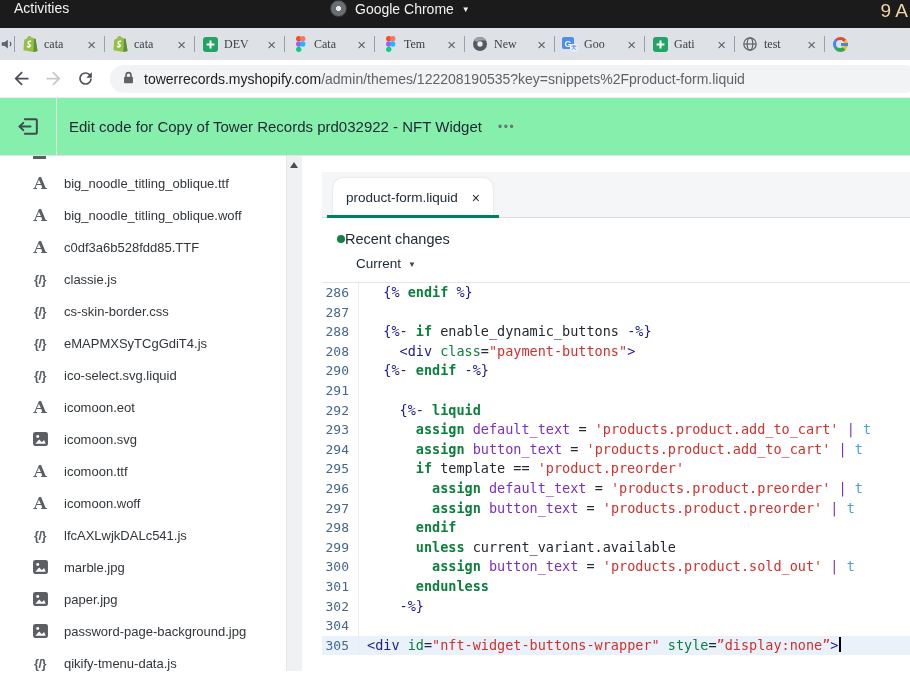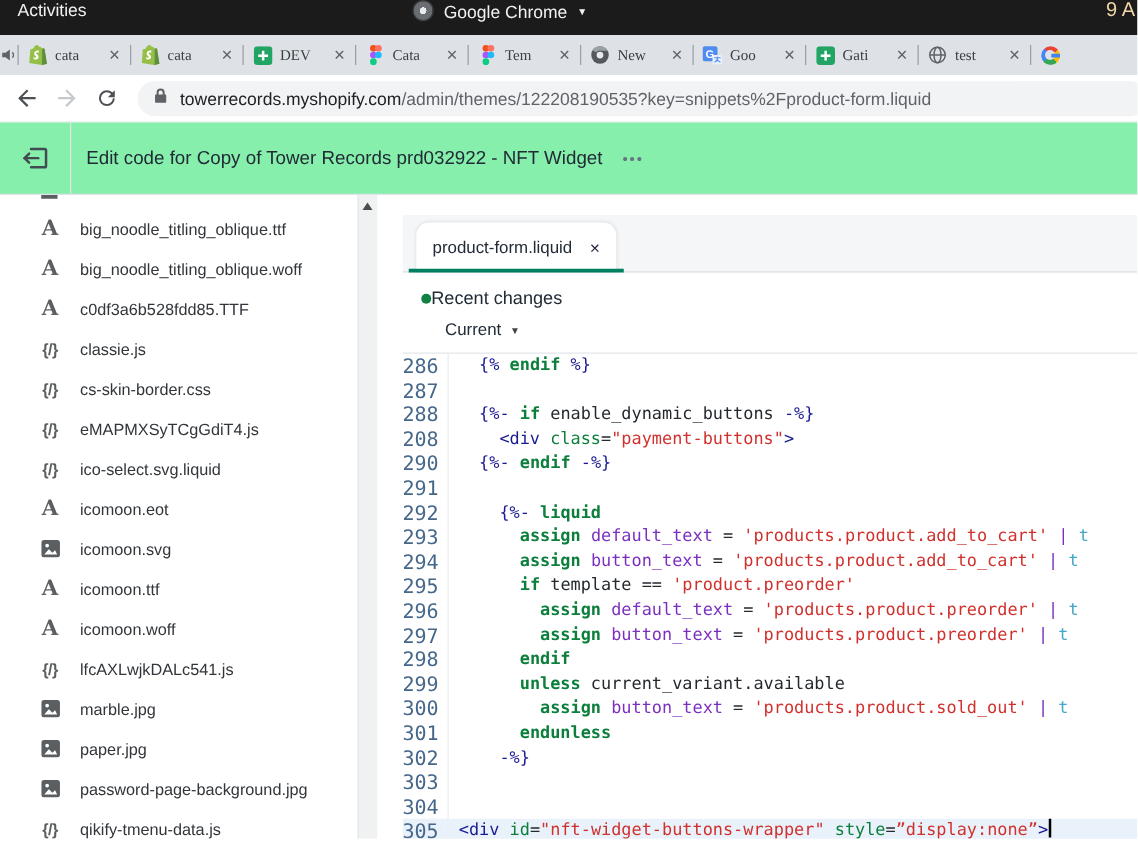--- a/index.html
+++ b/index.html
@@ -11,21 +11,21 @@
 
   
   .system-bar { height:28px; background:#1b1b1b; color:#f2f2f2;
     display:flex; align-items:flex-start; font-size:14px; position:relative; }
   .activities { padding:0 14px; cursor:default; }
   .app-menu { position:absolute; left:330px; display:flex; align-items:center; gap:8px; }
   .app-menu .caret { font-size:8px; position:relative; top:1px; }
   .chrome-ico-sm { width:17px; height:17px; border-radius:50%;
     background:radial-gradient(circle at 50% 50%, #e8eaed 0 25%, #6a6e73 26% 100%);
     border:1px solid #3a3d40; }
-  .clock { position:absolute; right:2px; color:#f2d5a8; font-size:16px; }
+  .clock { position:absolute; right:2px; color:#f2d5a8; font-size:19px; }
 
   
   .tab-strip { height:32px; background:#dee1e6; display:flex; align-items:stretch; }
   .speaker-zone { width:46px; display:flex; align-items:center; justify-content:center; }
   .tabs-row { display:flex; flex:1; }
   .btab { width:90px; position:relative; display:flex; align-items:center;
     padding:0 8px; gap:6px; flex:0 0 auto; }
   .btab::before { content:""; position:absolute; left:0; top:8px; height:16px;
     width:1px; background:#9aa0a6; }
   .ticon { width:16px; height:16px; flex:0 0 auto; display:flex;
@@ -93,21 +93,21 @@
   .changes { padding:13px 0 11px 15px; border-bottom:1px solid #e3e6e8; }
   .changes-row1 { display:flex; align-items:center; gap:0; font-size:14.5px; color:#212b36; }
   .dot { width:8px; height:8px; border-radius:50%; background:var(--status_dot,#108043); }
   .changes-row2 { margin:9px 0 0 19px; font-size:13.5px; color:#212b36;
     display:flex; align-items:center; gap:7px; cursor:pointer; }
   .dd-caret { font-size:8px; color:#444; position:relative; top:1px; }
 
   .code { font-family:"DejaVu Sans Mono", monospace; font-size:13.5px; }
   .code-line { display:flex; height:19.6px; line-height:19.6px; }
   .gutter { width:37px; text-align:right; padding-right:9px; flex:0 0 auto;
-    color:var(--line_number,#45678a); border-right:1px solid #ececec; font-size:16px; }
+    color:var(--line_number,#45678a); border-right:1px solid #ececec; font-size:13px; }
   .line-content { white-space:pre; padding-left:8px; flex:1; color:var(--plain,#24292e); }
   .code-line.active .gutter, .code-line.active .line-content { background:var(--active_line_bg,#e9f2fb); }
   .tok-kw { color:var(--keyword,#0b7f3b); font-weight:bold; }
   .tok-tg { color:var(--tag,#1a1a94); }
   .tok-at { color:var(--keyword,#0b7f3b); }
   .tok-st { color:var(--string,#d0312d); }
   .tok-vr { color:var(--variable,#7b2fbf); }
   .tok-pi { color:var(--variable,#7b2fbf); }
   .tok-fl { color:var(--filter_name,#46a6c9); }
   .cursor { display:inline-block; width:2px; height:15px; background:#000; vertical-align:-2px; }
@@ -463,24 +463,20 @@
         </div>
         <div class="code-line">
           <span class="gutter">301</span>
           <span class="line-content"><span class="tok-pl">      </span><span class="tok-kw">endunless</span></span>
         </div>
         <div class="code-line">
           <span class="gutter">302</span>
           <span class="line-content"><span class="tok-pl">    </span><span class="tok-tg">-%}</span></span>
         </div>
         <div class="code-line">
-          <span class="gutter">303</span>
-          <span class="line-content"></span>
-        </div>
-        <div class="code-line">
           <span class="gutter">304</span>
           <span class="line-content"></span>
         </div>
         <div class="code-line active">
           <span class="gutter">305</span>
           <span class="line-content"><span class="tok-tg">&lt;div</span><span class="tok-pl"> </span><span class="tok-at">id</span><span class="tok-pl">=</span><span class="tok-st">"nft-widget-buttons-wrapper"</span><span class="tok-pl"> </span><span class="tok-at">style</span><span class="tok-pl">=</span><span class="tok-st">”display:none”</span><span class="tok-tg">&gt;</span><span class="cursor"></span></span>
         </div>
       </div>
   </div>
 </div>

